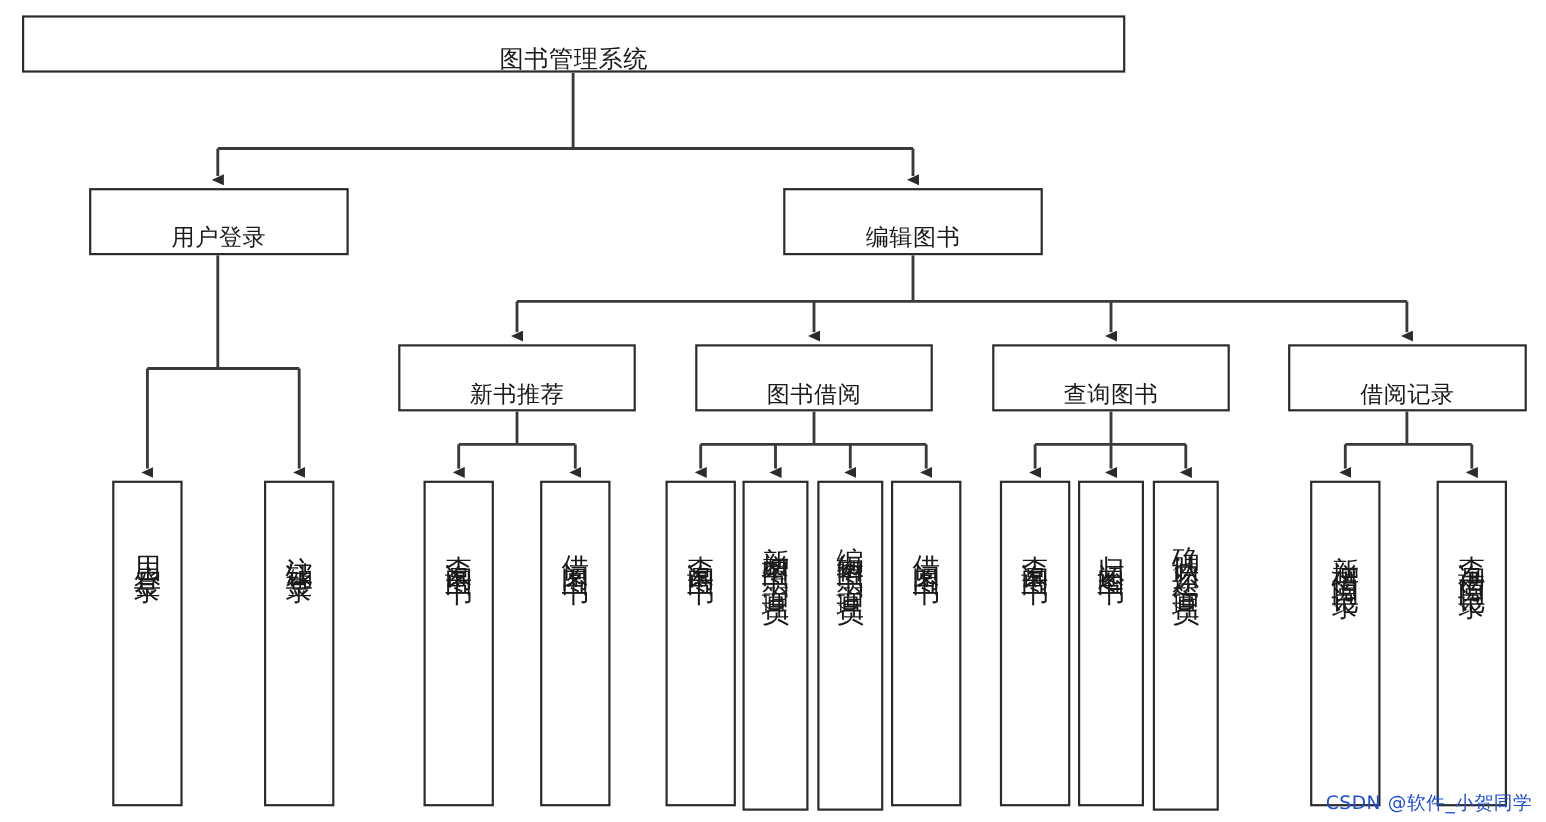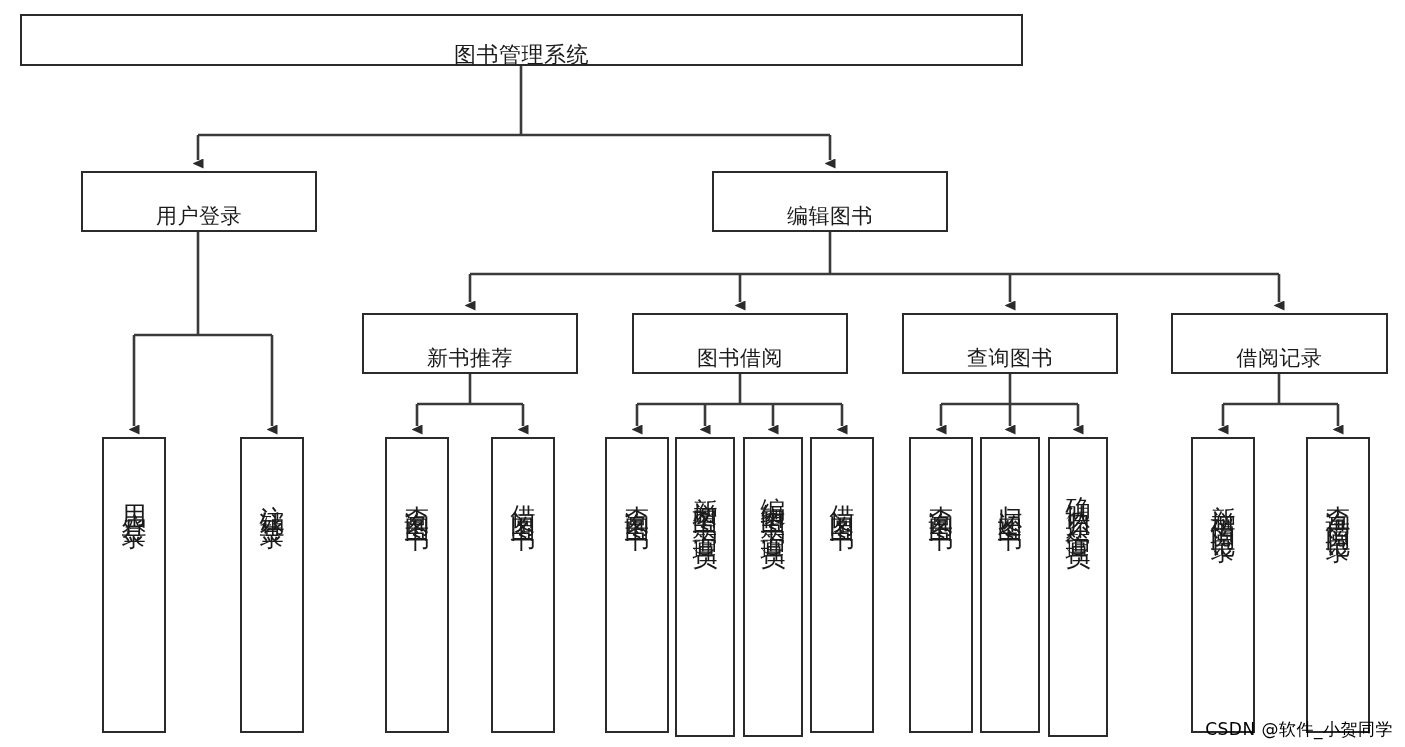--- a/index.html
+++ b/index.html
@@ -46,21 +46,21 @@
     line-height:1;
     letter-spacing:7px;
     white-space:nowrap;
   }
   .node.vert.tall{padding-top:8px;}
 
   #watermark{
     position:absolute;
     right:12px;bottom:6px;
     font-size:17px;
-    color:#000000;
+    color:#1d4ed8;
     letter-spacing:0.5px;
     white-space:nowrap;
     user-select:none;
     margin-left:34px;
   }
 </style>
 </head>
 <body>
 
 <div id="canvas">

